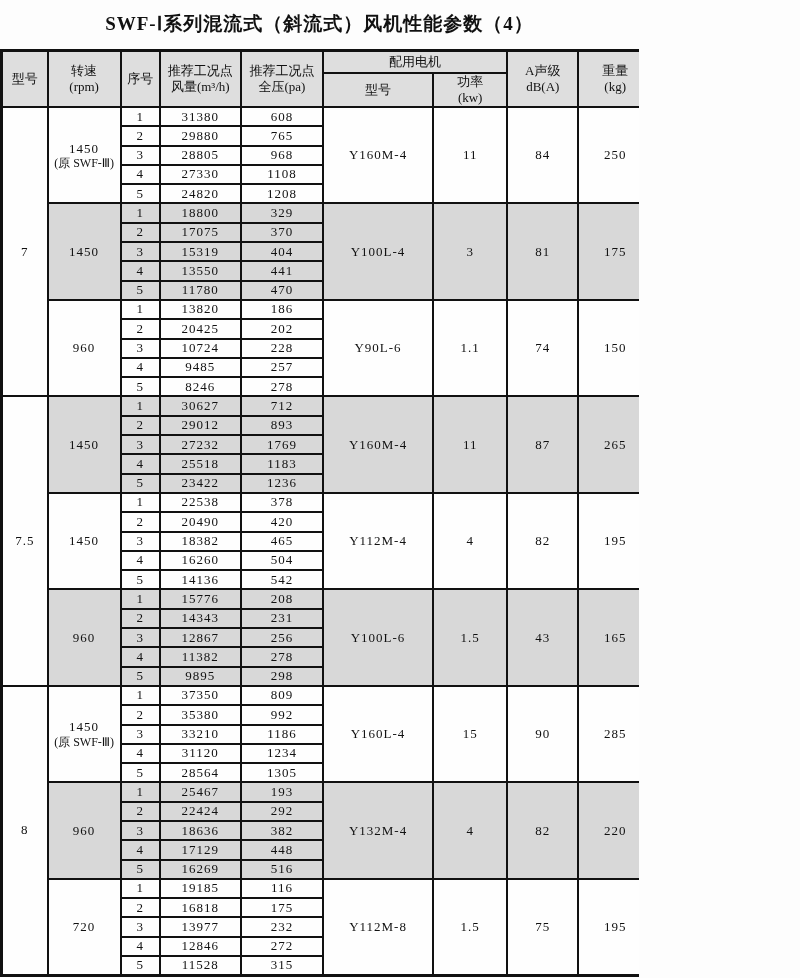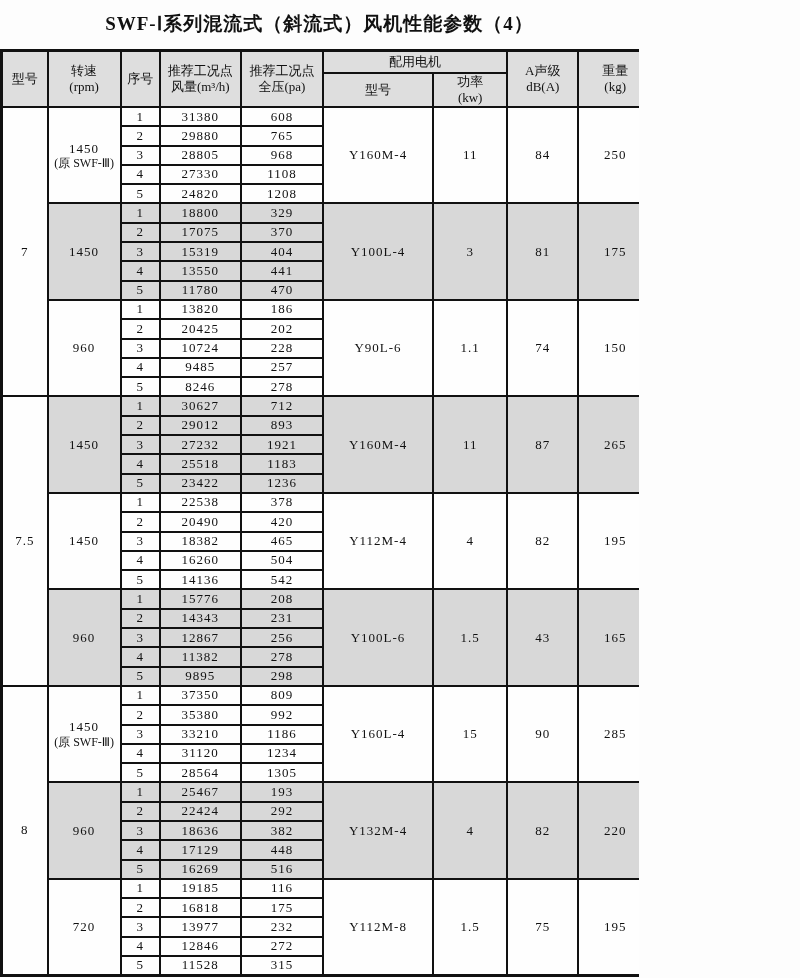--- a/index.html
+++ b/index.html
@@ -204,21 +204,21 @@
           <td class="num shaded" rowspan="5">265</td>
         </tr>
         <tr>
           <td class="num shaded">2</td>
           <td class="num shaded">29012</td>
           <td class="num shaded">893</td>
         </tr>
         <tr>
           <td class="num shaded">3</td>
           <td class="num shaded">27232</td>
-          <td class="num shaded">1921</td>
+          <td class="num shaded">1769</td>
         </tr>
         <tr>
           <td class="num shaded">4</td>
           <td class="num shaded">25518</td>
           <td class="num shaded">1183</td>
         </tr>
         <tr>
           <td class="num shaded">5</td>
           <td class="num shaded">23422</td>
           <td class="num shaded">1236</td>

